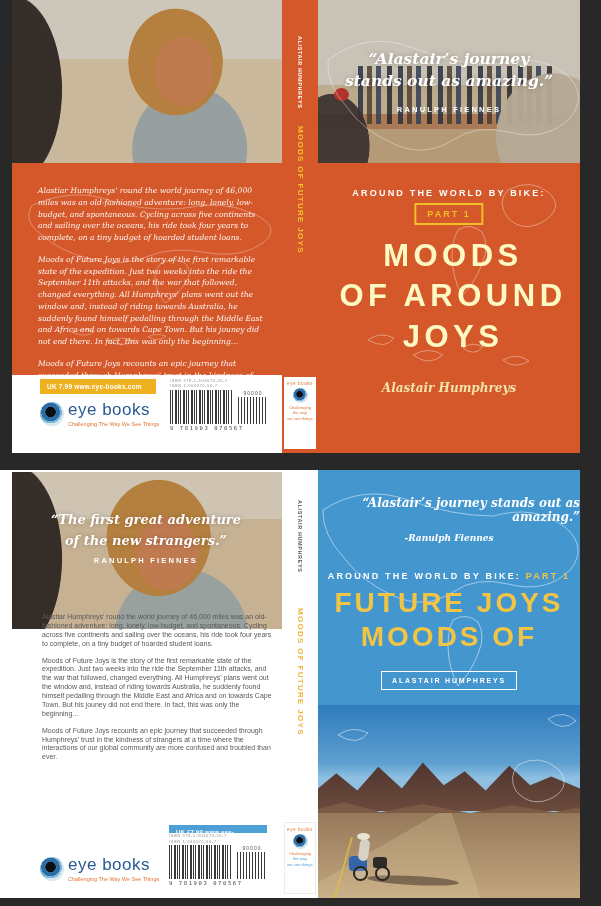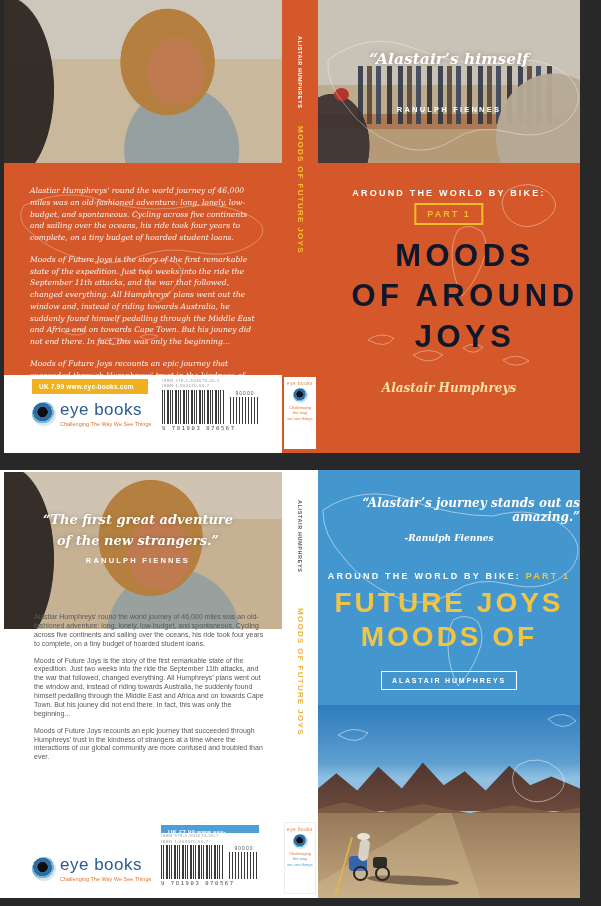--- a/index.html
+++ b/index.html
@@ -4,21 +4,21 @@
 <style>
   * { margin:0; padding:0; box-sizing:border-box; }
   html,body { background:#282828; }
   .canvas { position:relative; width:601px; height:906px; background:#282828; overflow:hidden;
             font-family:"Liberation Sans", sans-serif; }
 
   .cover { position:absolute; left:0; width:580px; }
   .cover.top { top:0; height:453px; }
   .cover.bot { top:470px; height:428px; background:#fff; }
 
-  .back  { position:absolute; left:4px;   top:0; width:282px; height:100%; overflow:hidden; }
+  .back  { position:absolute; left:12px;   top:0; width:282px; height:100%; overflow:hidden; }
   .spine { position:absolute; left:282px; top:0; width:36px; height:100%; overflow:hidden; }
   .front { position:absolute; left:318px; top:0; width:262px; height:100%; overflow:hidden; }
 
   .top .back, .top .spine, .top .front { background:#D4582A; }
   .bot .back, .bot .spine { background:#fff; }
   .bot .front { background:#4496CF; }
 
   .map { position:absolute; inset:0; width:100%; height:100%; pointer-events:none; }
   .map path { fill:none; stroke:#fff; stroke-width:0.9; }
   .map.faint { opacity:.42; }
@@ -137,22 +137,22 @@
   .top .front .quote { position:absolute; left:0; top:48px; width:100%; text-align:center;
     font-size:15.5px; line-height:1.45; text-shadow:0 0 5px rgba(60,50,40,.35); }
   .top .front .attrib { position:absolute; left:0; top:105px; width:100%; text-align:center;
     color:#fff; font-size:7.5px; font-weight:bold; letter-spacing:2.2px; }
   .series { position:absolute; left:0; width:100%; text-align:center; color:#fff;
     font-size:9px; font-weight:bold; letter-spacing:2.2px; }
   .top .front .series { top:188px; }
   .part-box { position:absolute; left:50%; transform:translateX(-50%); top:203px;
     border:2px solid #F0BE26; color:#F0BE26; font-size:9px; font-weight:bold;
     letter-spacing:2px; padding:4px 11px; }
-  .top .front .title { position:absolute; left:16px; top:236px; width:100%; text-align:center;
-    color:#0f172a; font-size:31px; font-weight:bold; letter-spacing:4.5px; line-height:1.3; }
+  .top .front .title { position:absolute; left:4px; top:236px; width:100%; text-align:center;
+    color:#fef9c3; font-size:31px; font-weight:bold; letter-spacing:4.5px; line-height:1.3; }
   .top .front .author { position:absolute; left:0; top:381px; width:100%; text-align:center;
     font-family:"DejaVu Serif", serif; font-style:italic; font-weight:bold;
     color:#F2E3A9; font-size:12px; }
 
   
   .bot .back .quote { position:absolute; left:0; top:40px; width:95%; text-align:center;
     font-size:13px; line-height:1.6; text-shadow:0 0 4px rgba(60,50,40,.35); }
   .bot .back .attrib { position:absolute; left:0; top:86px; width:95%; text-align:center;
     color:#fff; font-size:7.5px; font-weight:bold; letter-spacing:2.2px; }
   .bot .back .blurb { position:absolute; left:30px; top:143px; width:234px;
@@ -241,21 +241,22 @@
         <div class="helmet"></div>
         <div class="fg-right"></div>
       </div>
       <svg class="map faint" viewBox="0 0 262 453" preserveAspectRatio="none">
         <path d="M10 60 Q50 30 95 48 T180 64 Q220 52 250 76 Q270 96 252 118 Q228 142 190 132 Q158 124 135 140 Q106 158 76 144 Q44 130 28 106 Q8 84 10 60 Z"></path>
         <path d="M140 230 Q152 222 164 232 Q172 246 164 264 Q156 284 144 296 Q134 276 134 256 Q134 240 140 230 Z"></path>
         <path d="M50 340 q12 -9 26 -2 q-8 12 -26 2 Z M95 355 q16 -9 30 0 q-14 12 -30 0 Z M145 348 q10 -7 20 -1 q-9 10 -20 1 Z M185 360 q14 -8 26 1 q-15 9 -26 -1 Z"></path>
         <path d="M190 190 q22 -12 40 2 q16 14 -2 28 q-22 14 -38 -2 q-12 -16 0 -28 Z"></path>
       </svg>
       <div class="quote quote-serif">
-        <div>“Alastair’s himself</div>
+        <div>“Alastair’s journey</div>
+        <div>stands out as amazing.”</div>
       </div>
       <div class="attrib">RANULPH FIENNES</div>
       <div class="series">AROUND THE WORLD BY BIKE:</div>
       <div class="part-box">PART 1</div>
       <div class="title">
         <div>MOODS</div>
         <div>OF AROUND</div>
         <div>JOYS</div>
       </div>
       <div class="author">Alastair Humphreys</div>

